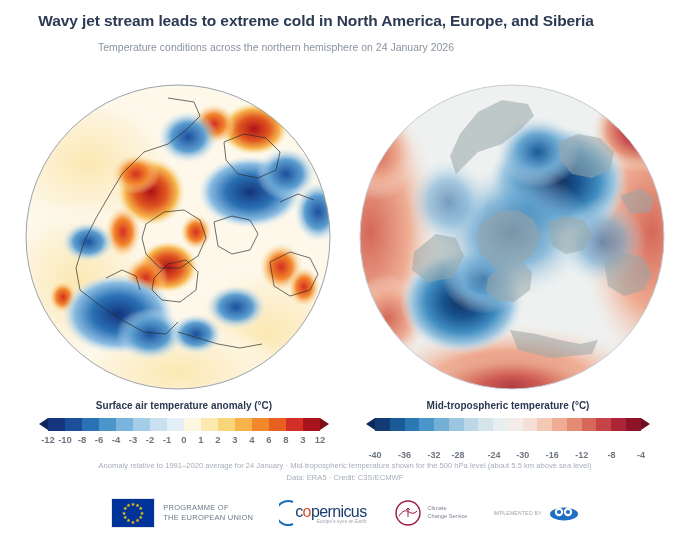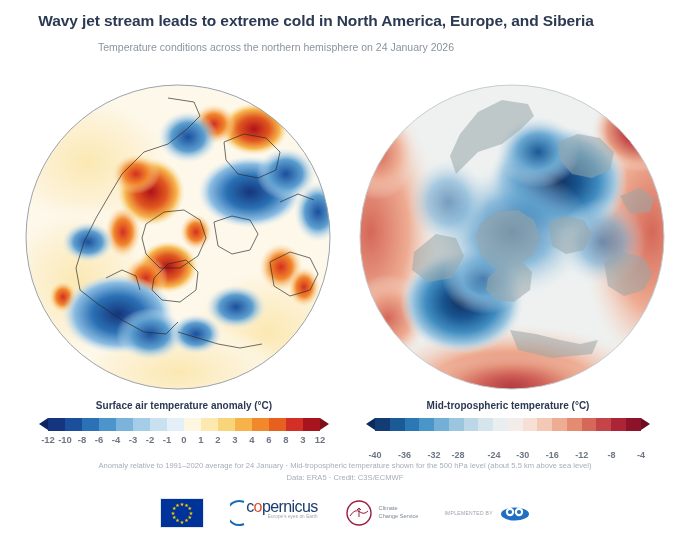--- a/index.html
+++ b/index.html
@@ -57,21 +57,21 @@
     position:absolute;top:498px;left:0;width:690px;
     display:flex;align-items:center;justify-content:center;gap:26px;
   }
   .logo-eu{display:flex;align-items:center;gap:8px;}
   .eu-flag{width:42px;height:28px;background:#003399;position:relative;border:1px solid #e3e6ea;}
   .eu-star{position:absolute;color:#FFCC00;font-size:5px;line-height:5px;}
   .eu-text{
     font-size:7.5px;color:#6f7a86;line-height:1.35;letter-spacing:.25px;
     text-transform:uppercase;
   }
-  .logo-cop{display:flex;}
+  .logo-cop{display:flex;align-items:center;}
   .cop-text{font-size:16px;color:#1b3c6e;letter-spacing:-.6px;position:relative;}
   .cop-text .accent{color:#d94f2b;}
   .cop-sub{font-size:4.6px;color:#9aa3ad;letter-spacing:.1px;margin-top:-2px;text-align:right;}
   .logo-c3s{display:flex;align-items:center;gap:5px;}
   .c3s-text{font-size:5.6px;color:#7c8590;line-height:1.4;}
   .logo-ecmwf{display:flex;align-items:center;gap:7px;}
   .impl{font-size:5px;color:#9aa3ad;letter-spacing:.3px;text-transform:uppercase;}
   .ecmwf-text{font-size:20px;font-weight:bold;color:#1f6fc4;letter-spacing:-.9px;}
 </style>
 </head>
@@ -331,20 +331,24 @@
           <span class="eu-star" style="left: 27.5px; top: 11.5px;">★</span>
           <span class="eu-star" style="left: 26.2942px; top: 16px;">★</span>
           <span class="eu-star" style="left: 23px; top: 19.2942px;">★</span>
           <span class="eu-star" style="left: 18.5px; top: 20.5px;">★</span>
           <span class="eu-star" style="left: 14px; top: 19.2942px;">★</span>
           <span class="eu-star" style="left: 10.7058px; top: 16px;">★</span>
           <span class="eu-star" style="left: 9.5px; top: 11.5px;">★</span>
           <span class="eu-star" style="left: 10.7058px; top: 7px;">★</span>
           <span class="eu-star" style="left: 14px; top: 3.70577px;">★</span>
         </div>
+      <div class="eu-text">
+        <div>Programme of</div>
+        <div>The European Union</div>
+      </div>
     </div>
 
     <div class="logo-cop">
       <svg width="16" height="30" viewBox="0 0 16 30">
         <path d="M14,4 A12,12 0 1,0 14,26" fill="none" stroke="#1b6cb5" stroke-width="2"></path>
       </svg>
       <div>
         <div class="cop-text"><span>c</span><span class="accent">o</span><span>pernicus</span></div>
         <div class="cop-sub">Europe's eyes on Earth</div>
       </div>

